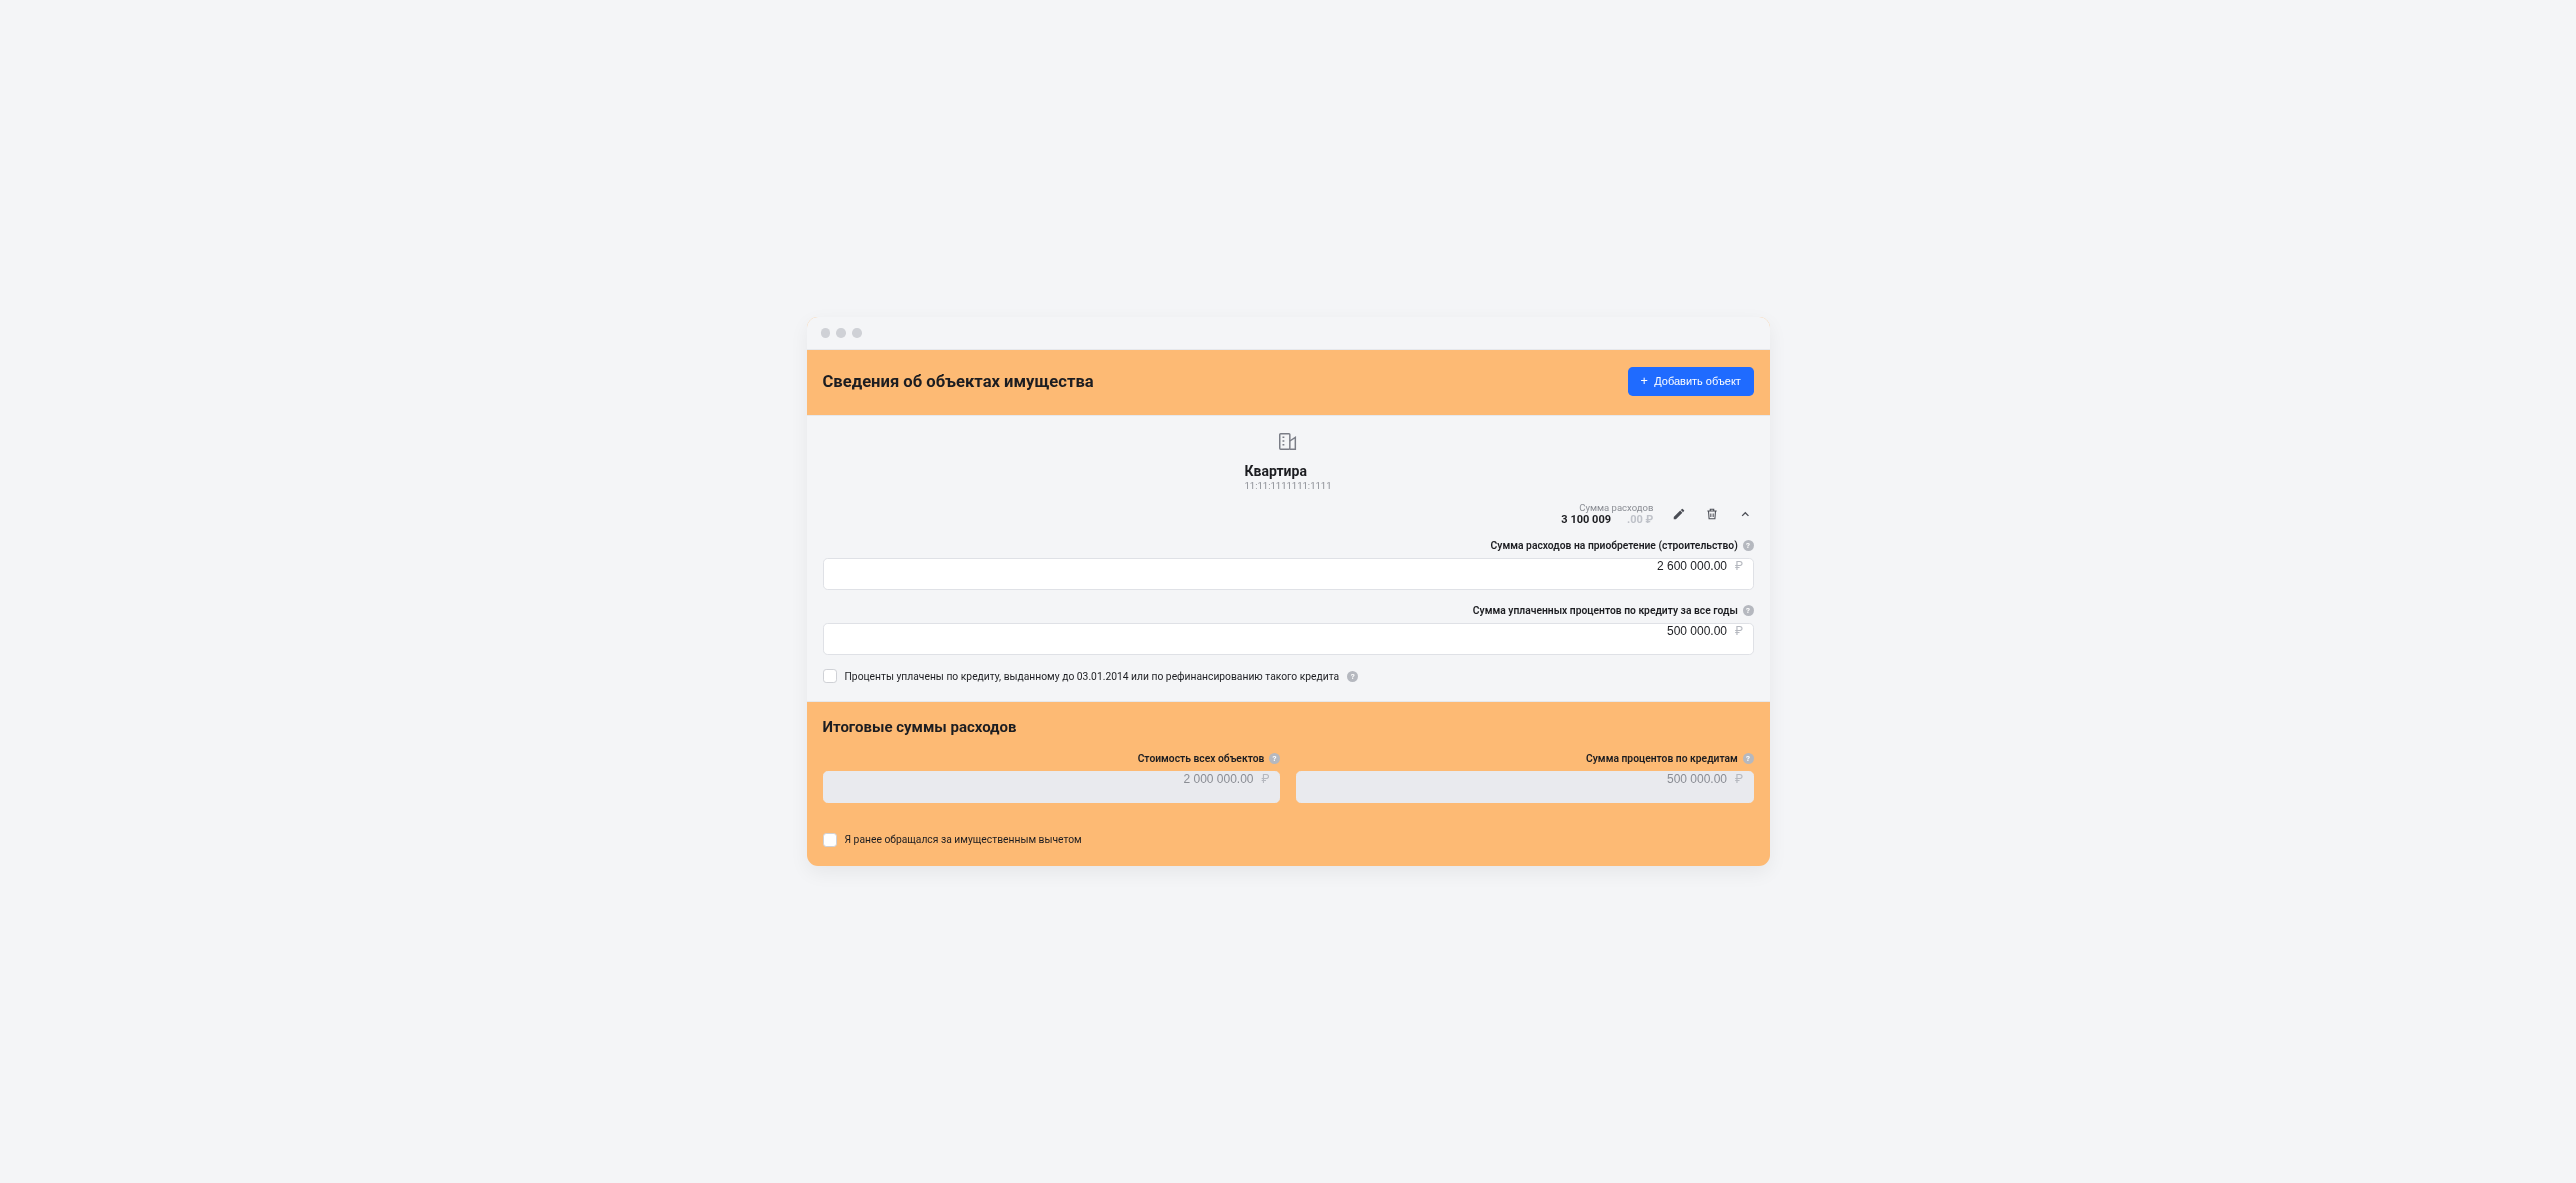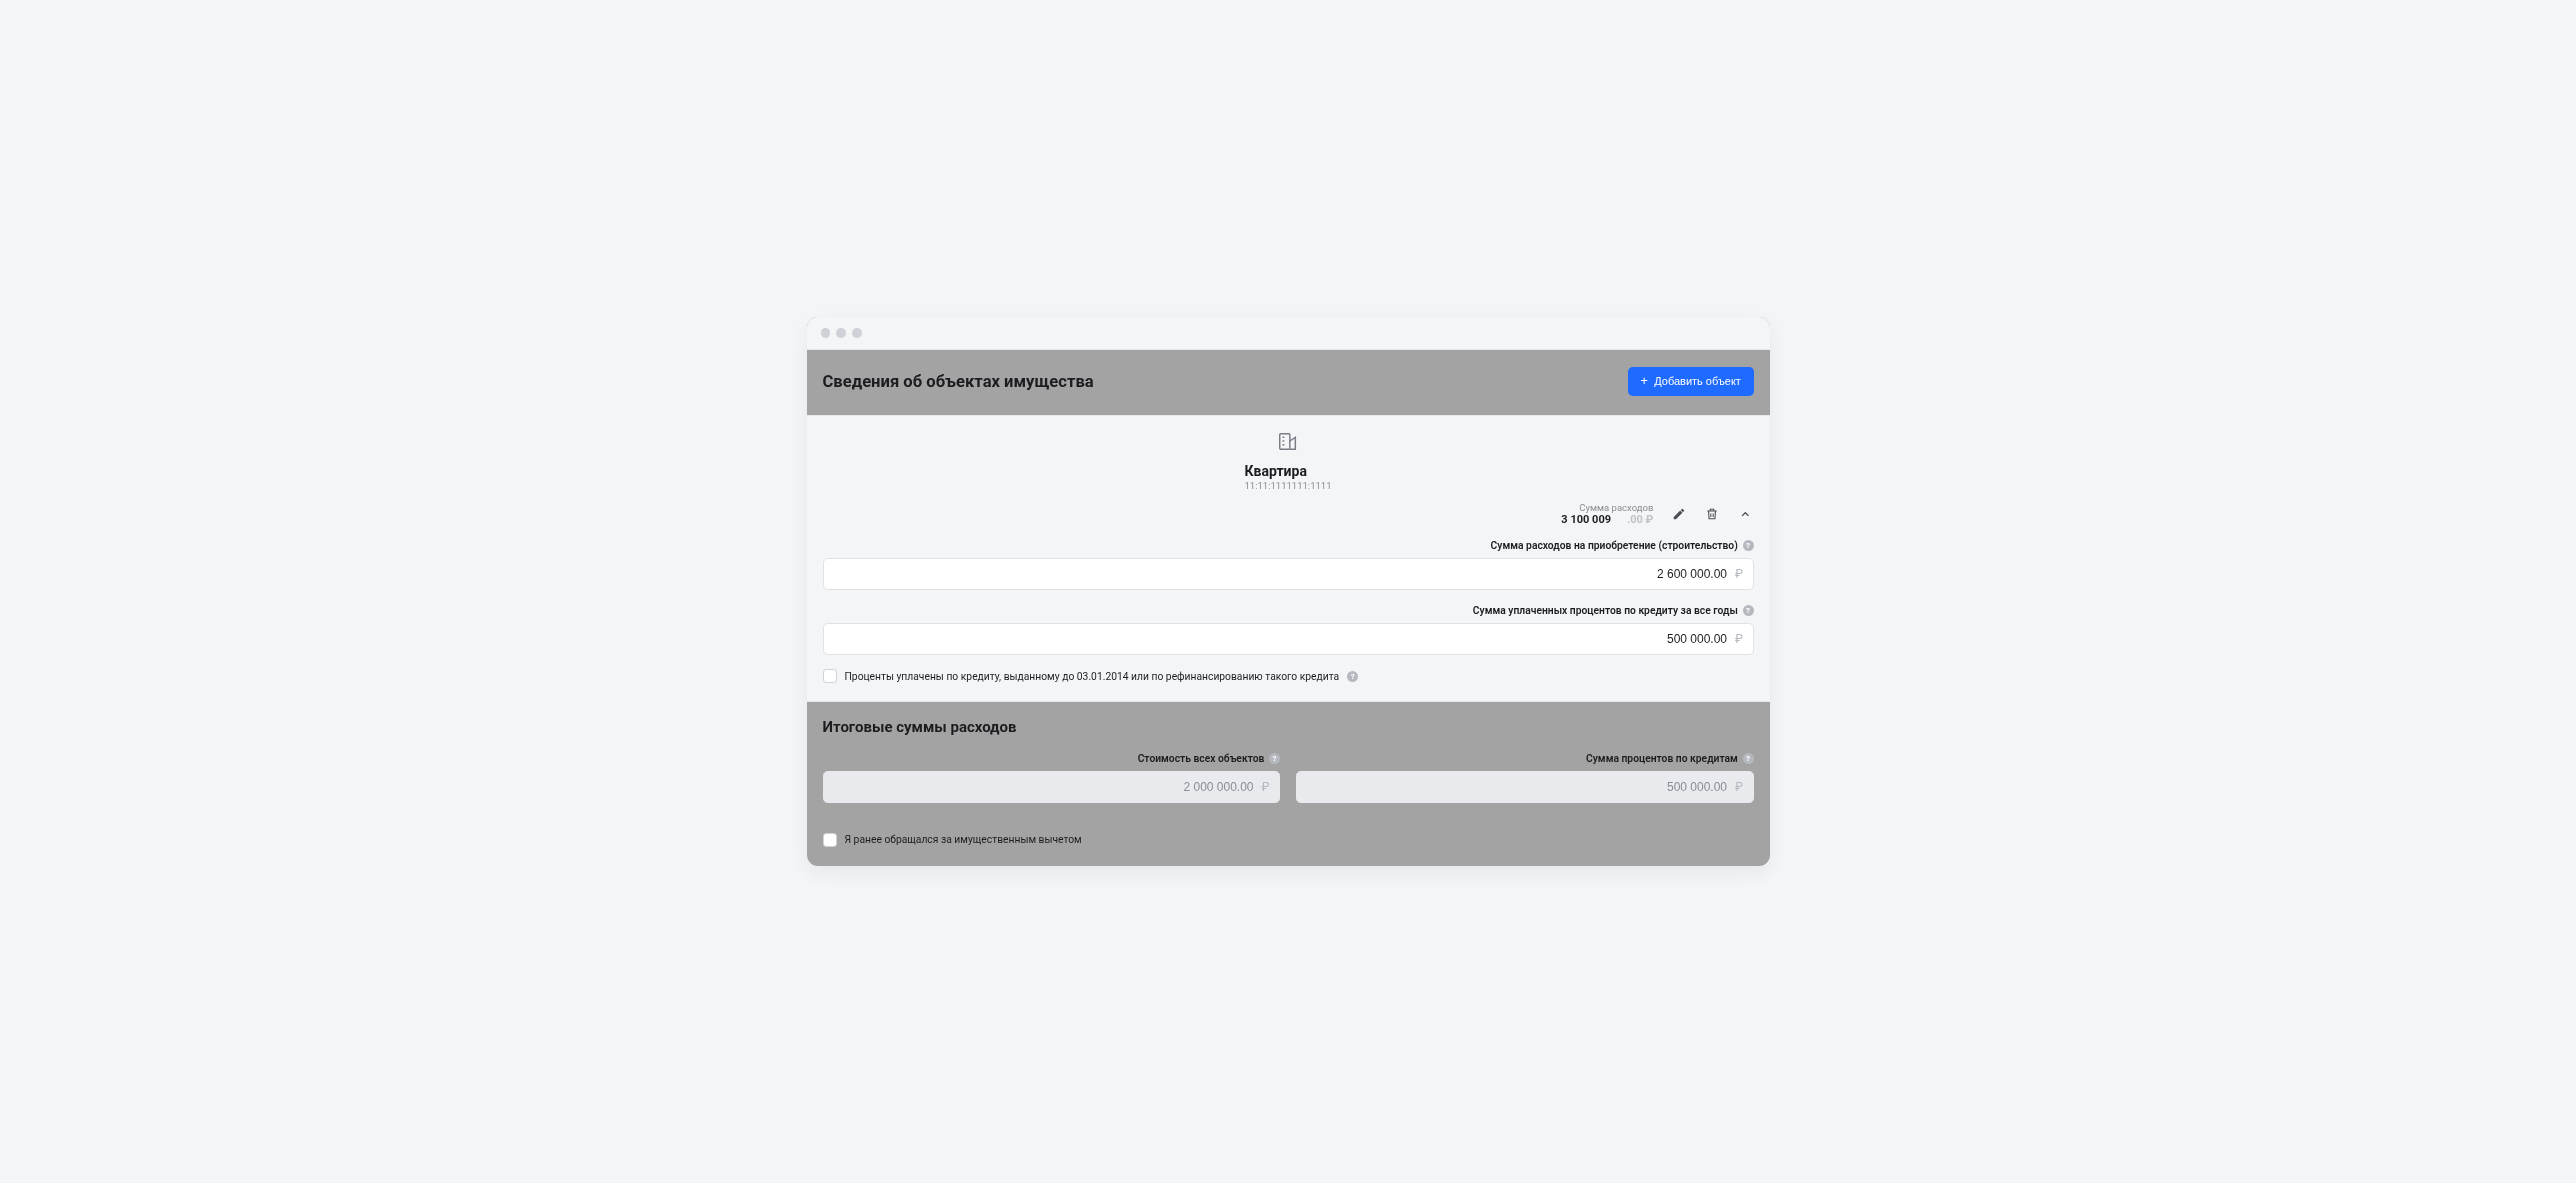--- a/index.html
+++ b/index.html
@@ -7,21 +7,21 @@
     font-family: -apple-system, BlinkMacSystemFont, "Segoe UI", Roboto, Arial, sans-serif;
     background: #f4f5f7;
     display: flex;
     align-items: center;
     justify-content: center;
     min-height: 100vh;
     padding: 32px;
   }
   .window {
     width: 963px;
-    background: #a3a3a3;
+    background: #fdba74;
     border-radius: 11px;
     box-shadow: 0 6.3px 19px rgba(0,0,0,0.06);
     overflow: hidden;
   }
   .titlebar {
     background: #f4f5f7;
     padding: 11px 14px;
     border-bottom: 0.8px solid #e6e8ec;
     display: flex;
     gap: 6.3px;
@@ -108,21 +108,21 @@
     color: #fff;
     font-size: 8px;
     font-weight: 700;
     display: inline-flex;
     align-items: center;
     justify-content: center;
     cursor: help;
   }
   .input-wrap {
     display: flex;
-    align-items: center;
+    align-items: flex-start;
     background: #fff;
     border: 0.8px solid #dfe1e6;
     border-radius: 4.7px;
     padding: 0 9.5px;
     height: 32px;
     margin-bottom: 14px;
   }
   .input-wrap.disabled { background: #e9eaee; border-color: #e9eaee; }
   .input-wrap input {
     flex: 1;

